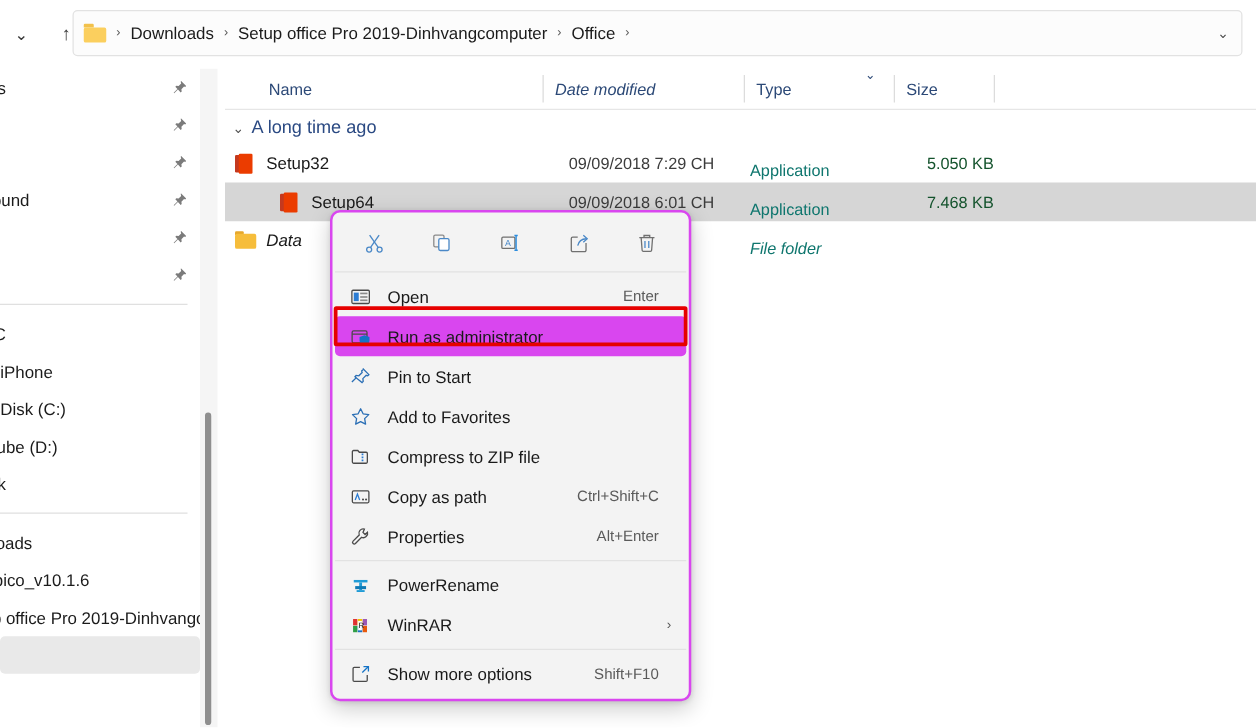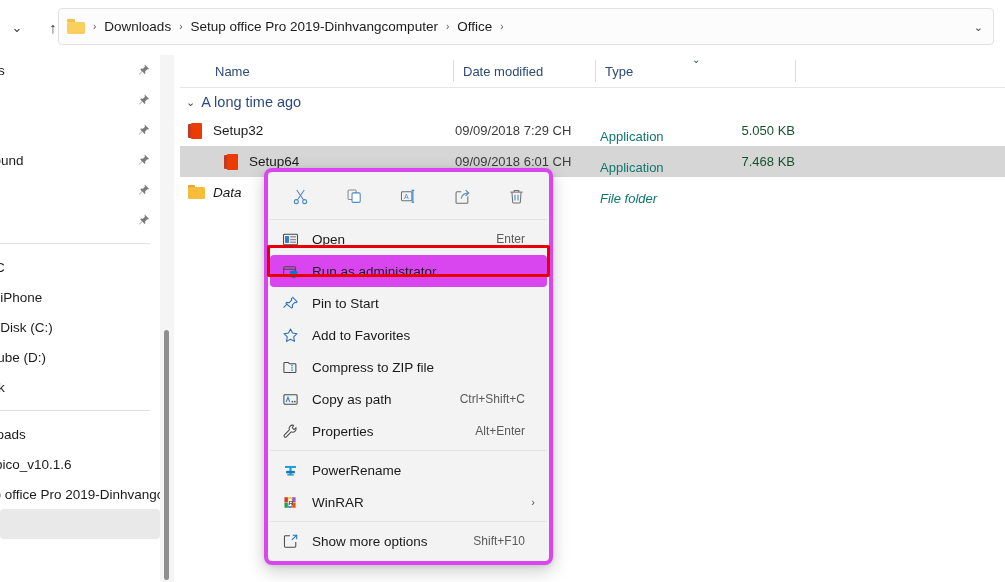--- a/index.html
+++ b/index.html
@@ -213,21 +213,21 @@
   .fdate { position: absolute; left: 275px; font-size: 13px; color: #3c3c3c; white-space: nowrap; }
   .ftype { position: absolute; left: 420px; font-size: 13px; color: #0f766e; white-space: nowrap; margin-top: 12px; }
   .fsize { position: absolute; left: 540px; width: 75px; text-align: right; font-size: 13px; color: #14532d; white-space: nowrap; }
 
   
   #context-menu {
     position: absolute;
     left: 264px; top: 168px;
     width: 289px;
     background: #f3f3f3;
-    border: 4px solid #d946ef;
+    border: 2px solid #d946ef;
     border-radius: 8px;
     box-shadow: 0 6px 18px rgba(0,0,0,0.20), 0 1px 4px rgba(0,0,0,0.10);
     padding: 4px 0 4px 0;
     box-sizing: border-box;
   }
   #cm-toolbar {
     display: flex;
     align-items: center;
     height: 40px;
     padding: 0 6px;
@@ -408,28 +408,32 @@
 
   <div id="sidebar-scroll-track"></div>
   <div id="sidebar-scroll-thumb"></div>
 
   <div id="filelist">
 
     <div id="col-headers">
       <div class="colhdr" style="left:25px; width:245px;">
         <span>Name</span>
       </div>
-      <div class="colhdr" style="left:273px; width:145px;">
+      <div class="colhdr" style="left:254px; width:145px;font-style:italic;">
         <div class="divider"></div>
         <span>Date modified</span>
       </div>
       <div id="sort-chevron">⌄</div>
       <div class="colhdr" style="left:415px; width:120px;">
         <div class="divider"></div>
         <span>Type</span>
+      </div>
+      <div class="colhdr" style="left:535px; width:80px;">
+        <div class="divider"></div>
+        <span>Size</span>
       </div>
       <div class="colhdr" style="left:615px; width:1px;">
         <div class="divider"></div>
       </div>
     </div>
 
     <div id="group-header">
       <span id="group-chevron">⌄</span>
       <span>A long time ago</span>
     </div>

